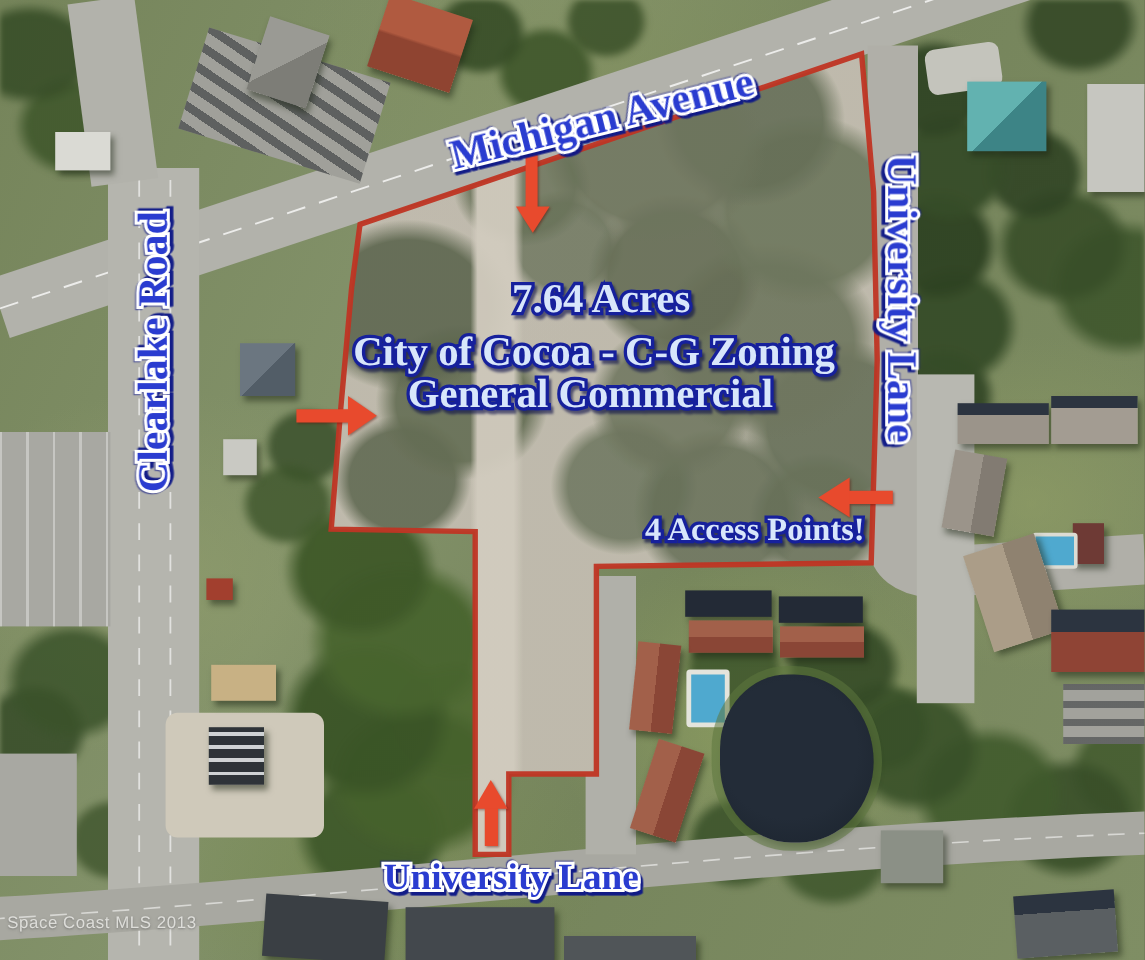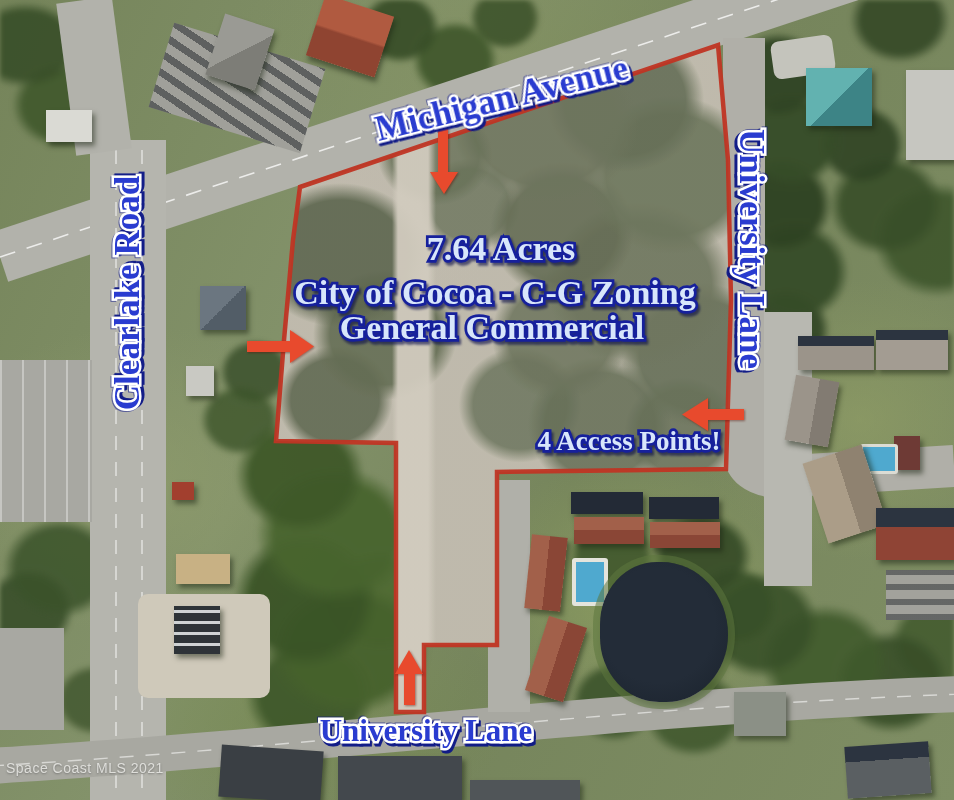--- a/index.html
+++ b/index.html
@@ -228,14 +228,14 @@
 
     <text class="info-label" x="501" y="260" font-size="34" text-anchor="middle" paint-order="stroke fill">7.64 Acres</text>
 
     <text class="info-label" x="495" y="304" font-size="34" text-anchor="middle" paint-order="stroke fill">City of Cocoa - C-G Zoning</text>
 
     <text class="info-label" x="492" y="339" font-size="34" text-anchor="middle" paint-order="stroke fill">General Commercial</text>
 
     <text class="info-label" x="629" y="450" font-size="27" text-anchor="middle" paint-order="stroke fill" stroke-width="4.5">4 Access Points!</text>
   </svg>
 
-  <div class="watermark">Space Coast MLS 2021</div>
+  <div class="watermark">Space Coast MLS 2013</div>
 </div>
 
 </body></html>

